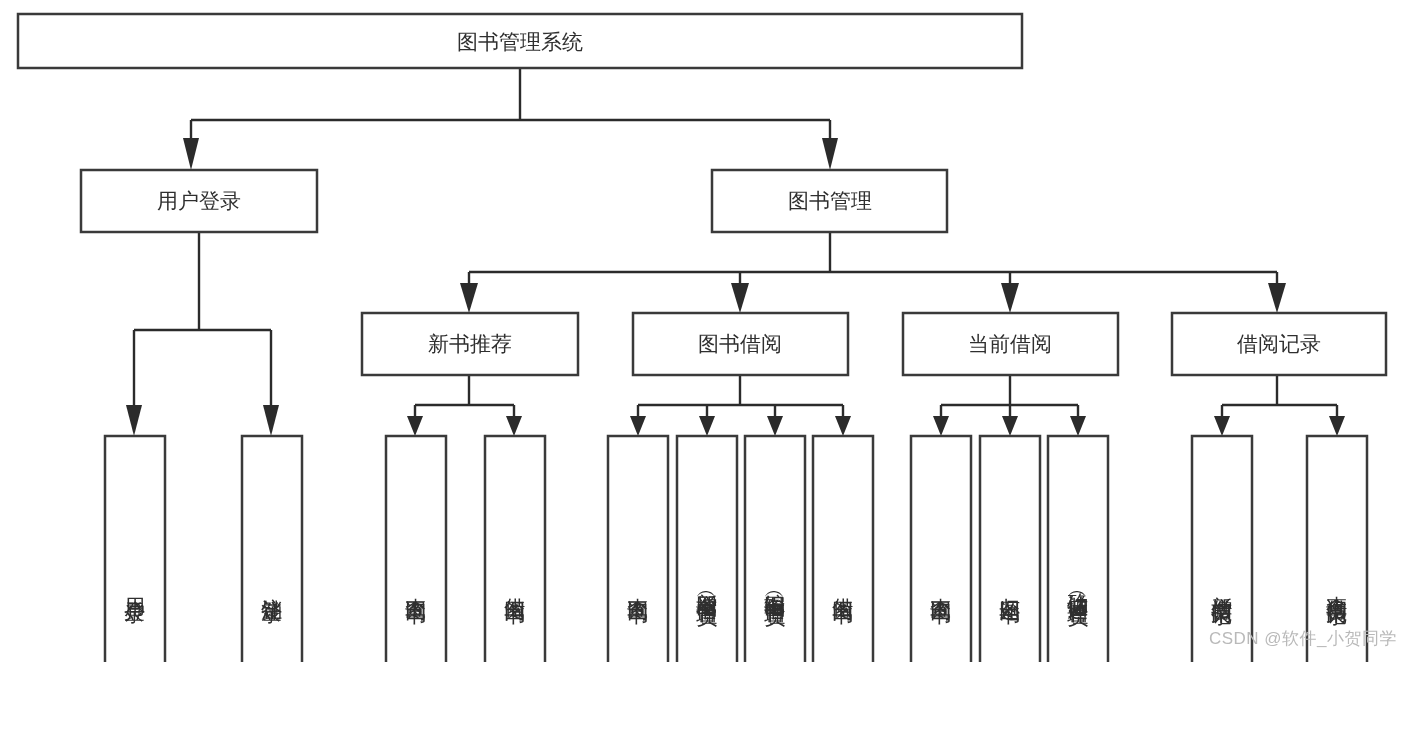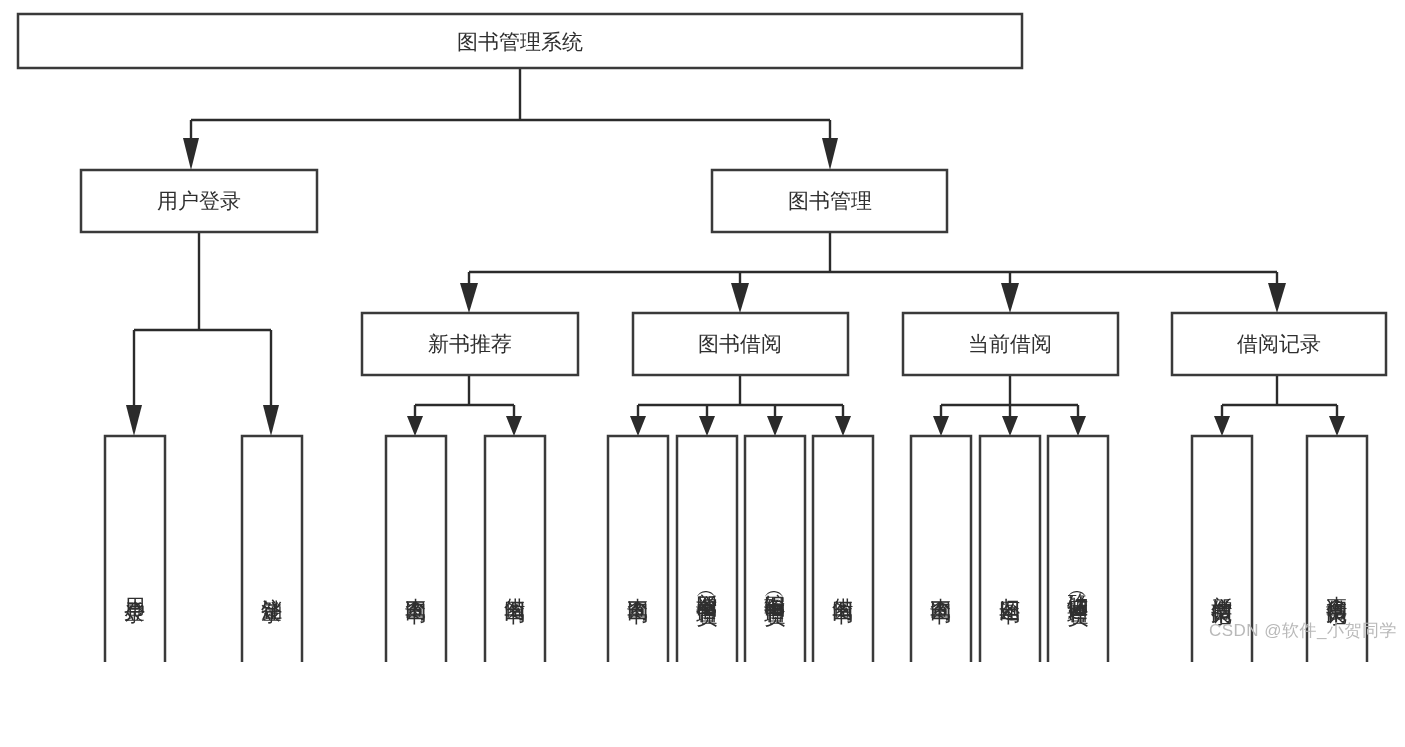--- a/index.html
+++ b/index.html
@@ -59,21 +59,21 @@
     line-height: 1.32;
     letter-spacing: 2px;
     color: #2f2f2f;
     text-align: center;
     pointer-events: none;
     white-space: nowrap;
   }
   .watermark {
     position: absolute;
     right: 8px;
-    bottom: 20px;
+    bottom: 12px;
     font-family: "Liberation Sans", "DejaVu Sans", sans-serif;
     font-size: 17px;
     color: #b9b9b9;
     letter-spacing: 0.5px;
     user-select: none;
   }
 </style>
 </head>
 <body>
 

